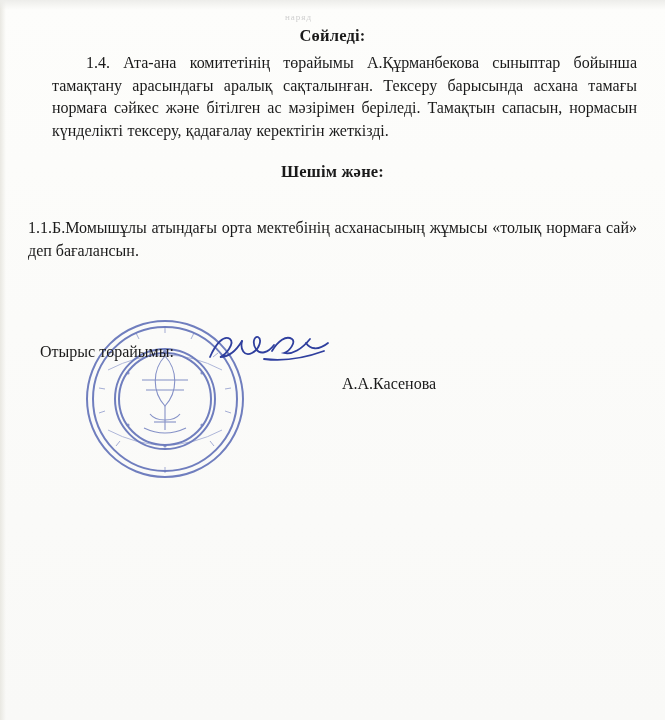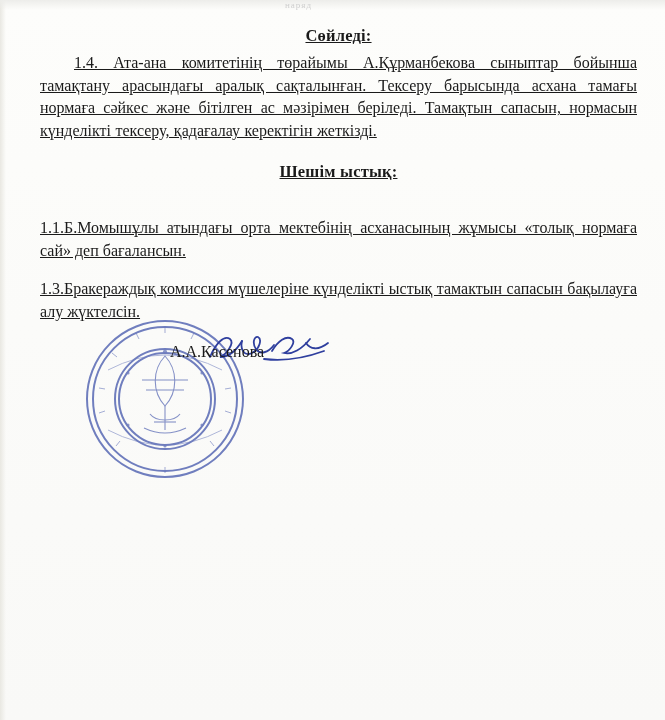--- a/index.html
+++ b/index.html
@@ -30,30 +30,29 @@
   }
   .paper-edge-top {
     position: absolute;
     left: 0; right: 0; top: 0;
     height: 10px;
     background: linear-gradient(180deg, #ededea 0%, rgba(255,255,255,0) 100%);
   }
 
   .content {
     position: absolute;
-    left: 40px;
+    left: 28px;
     right: 28px;
     top: 26px;
-    text-decoration: underline;
   }
 
   .faint-mark {
     position: absolute;
     left: 285px;
-    top: 0;
+    top: 12px;
     font-size: 9px;
     color: #cfcfcf;
     letter-spacing: 1px;
     font-family: "Liberation Serif", serif;
   }
 
   .heading {
     text-align: center;
     font-weight: bold;
     font-size: 16.5px;
@@ -64,20 +63,21 @@
   p.body-text {
     margin: 0;
     font-size: 16px;
     line-height: 1.42;
     text-align: justify;
     text-justify: inter-word;
     word-spacing: 0.4px;
   }
   p.body-text.indent {
     text-indent: 34px;
+    margin-left: 24px;
   }
 
   .gap-1 { height: 19px; }
   .gap-2 { height: 13px; }
 
   .decision-list p {
     margin: 16px 0 4px 0;
     font-size: 16px;
     line-height: 1.42;
     text-align: justify;
@@ -100,20 +100,21 @@
     flex: 0 0 172px;
     white-space: nowrap;
   }
   .sign-mid {
     width: 130px;
     flex: 0 0 130px;
     position: relative;
   }
   .sign-name {
     white-space: nowrap;
+    margin-top: 32px;
   }
 
   
   .signature {
     position: absolute;
     left: 206px;
     top: 329px;
     width: 130px;
     height: 36px;
     pointer-events: none;
@@ -139,27 +140,26 @@
 
   <div class="faint-mark">наряд</div>
 
   <div class="content">
 
     <h2 class="heading">Сөйледі:</h2>
     <p class="body-text indent">1.4. Ата-ана комитетінің төрайымы А.Құрманбекова сыныптар бойынша тамақтану арасындағы аралық сақталынған. Тексеру барысында асхана тамағы  нормаға сәйкес және бітілген ас мәзірімен беріледі. Тамақтын сапасын, нормасын күнделікті тексеру, қадағалау керектігін жеткізді.</p>
 
     <div class="gap-1"></div>
 
-    <h2 class="heading">Шешім ыстық:</h2>
+    <h2 class="heading">Шешім және:</h2>
 
     <div class="gap-2"></div>
 
     <div class="decision-list">
       <p>1.1.Б.Момышұлы атындағы орта мектебінің асханасының жұмысы «толық нормаға сай» деп бағалансын.</p>
-      <p>1.3.Бракераждық комиссия мүшелеріне күнделікті ыстық тамактын сапасын бақылауға алу жүктелсін.</p>
     </div>
   </div>
 
   <svg class="stamp" viewBox="0 0 162 162">
     <g fill="none" stroke="#3b4fa8" stroke-width="2">
       <circle cx="81" cy="81" r="78"></circle>
       <circle cx="81" cy="81" r="72"></circle>
       <circle cx="81" cy="81" r="50"></circle>
       <circle cx="81" cy="81" r="46"></circle>
     </g>
@@ -205,20 +205,21 @@
       <path d="M4 28 C 10 14, 18 6, 24 10 C 29 14, 20 26, 14 28 C 22 28, 30 22, 36 12"></path>
       <path d="M36 12 C 34 20, 38 28, 46 24 C 54 20, 56 10, 52 8 C 48 7, 46 14, 50 20 C 54 26, 62 24, 68 16"></path>
       <path d="M66 22 C 72 12, 80 6, 86 10 C 90 13, 84 22, 78 24 C 86 26, 96 20, 104 10"></path>
       <path d="M100 14 C 104 20, 112 22, 122 14"></path>
       <path d="M58 30 C 74 32, 96 30, 118 22"></path>
     </g>
   </svg>
 
   <div class="sign-block">
     <div class="sign-row">
+      <div class="sign-label">Отырыс төрайымы:</div>
       <div class="sign-mid"></div>
       <div class="sign-name">А.А.Касенова</div>
     </div>
     <div class="sign-row">
       <div class="sign-mid"></div>
     </div>
   </div>
 </div>
 
 </body></html>

